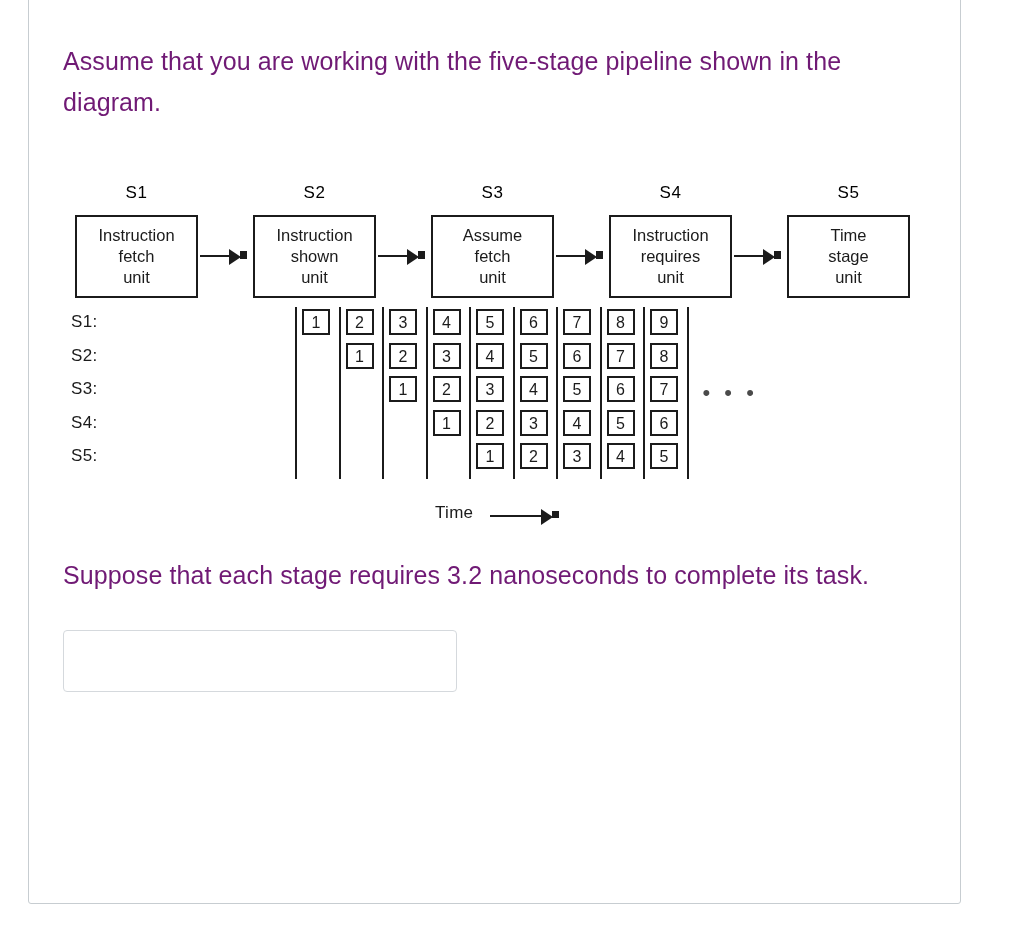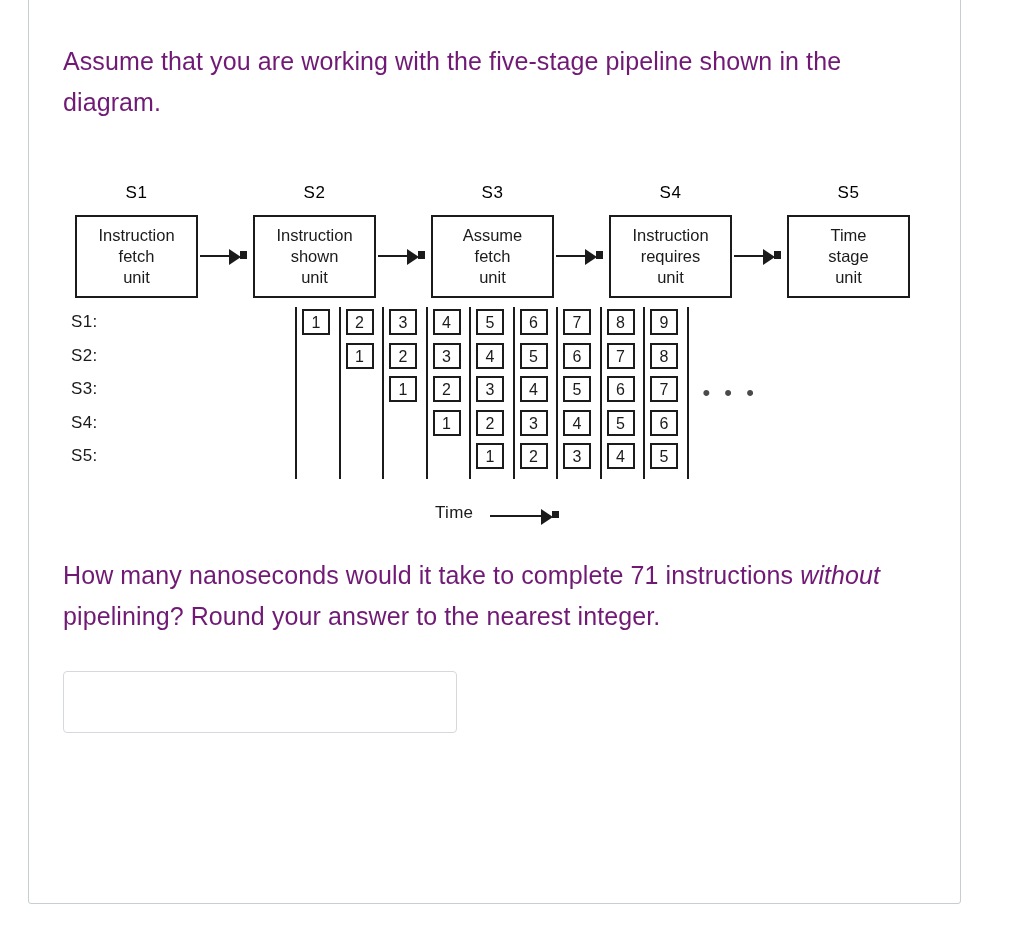--- a/index.html
+++ b/index.html
@@ -330,21 +330,21 @@
         <div class="time-axis">
           <div class="time-label">Time</div>
           <div class="time-line"></div>
           <div class="time-arrow"></div>
           <div class="time-arrow-tail"></div>
         </div>
 
       </div>
 
       <div class="prose">
-        <p><span>How many nanoseconds would it take to complete 71 instructions </span><span class="em">without</span><span> pipelining? Round your answer to the nearest integer.</span></p>
+        <p>Suppose that each stage requires 3.2 nanoseconds to complete its task.</p>
       </div>
 
       <div class="answer-wrap">
         <input class="answer-input" type="text" placeholder="" style="">
       </div>
 
     </div>
   </div>
 
 </div>

